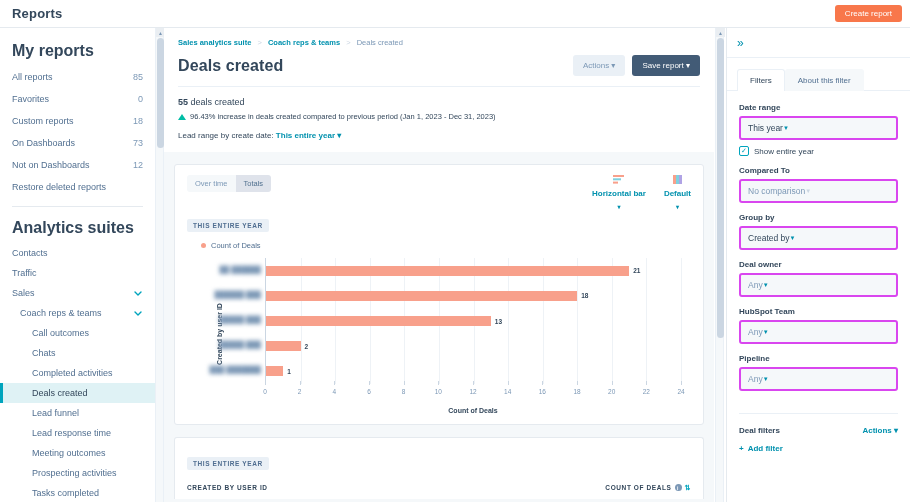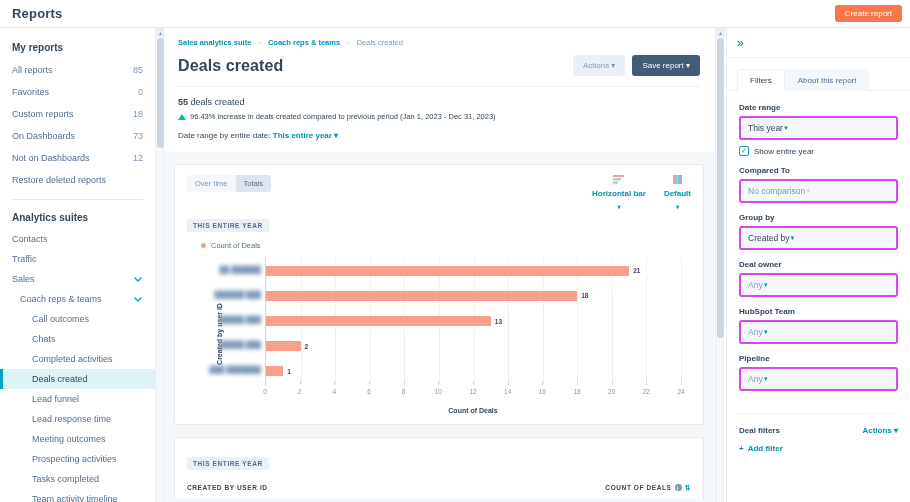--- a/index.html
+++ b/index.html
@@ -28,21 +28,21 @@
     font-size: 8px; padding: 4px 10px; border-radius: 3px;
     border: none; cursor: pointer; white-space: nowrap;
   }
 
   
   .sidebar {
     position: absolute; left: 0; top: 28px; width: 155px; height: 474px;
     background: #ffffff; overflow: hidden; padding-top: 10px;
   }
   .side-head {
-    font-size: 10px; font-weight: bold; color: #33475b;
+    font-size: 16px; font-weight: bold; color: #33475b;
     padding: 4px 12px 6px 12px;
   }
   .side-row {
     display: flex; align-items: center; justify-content: space-between;
     font-size: 9px; color: #516f90; padding: 5px 12px; cursor: pointer;
     line-height: 12px;
   }
   .side-row .cnt { color: #7c98b6; font-size: 9px; }
   .side-divider { height: 1px; background: #e5eaef; margin: 8px 12px; }
 
@@ -340,21 +340,21 @@
     <div class="summary">
       <div class="sum-line1">
         <b>55</b>
         <span>deals created</span>
       </div>
       <div class="sum-line2">
         <span class="tri-up"></span>
         <span>96.43% increase in deals created compared to previous period (Jan 1, 2023 - Dec 31, 2023)</span>
       </div>
       <div class="sum-line3">
-        <span>Date range by entire date:</span>
+        <span>Lead range by create date:</span>
         <span class="lnk"><span>This entire year</span> ▾</span>
       </div>
     </div>
 
     <div class="card">
       <div class="card-toolbar">
         <div class="toggle">
           <div>Over time</div>
           <div class="on">Totals</div>
         </div>
@@ -480,21 +480,21 @@
     <div class="scroll-arrow" style="top:0;">▲</div>
     <div class="thumb" style="top:10px; height:300px;"></div>
   </div>
 
   <div class="rightpanel">
     <div class="rp-top">
       <span class="collapse-icon">»</span>
     </div>
     <div class="rp-tabs" id="rp-tabs">
         <div class="rp-tab on">Filters</div>
-        <div class="rp-tab">About this report</div>
+        <div class="rp-tab">About this filter</div>
       </div>
     <div class="rp-body">
       <div id="rp-fields">
           <div class="f-label">Date range</div>
           <div class="select">
             <span>This year</span>
             <span class="cv">▼</span>
           </div>
           <div class="checkrow">
             <span class="cbox">✓</span>

